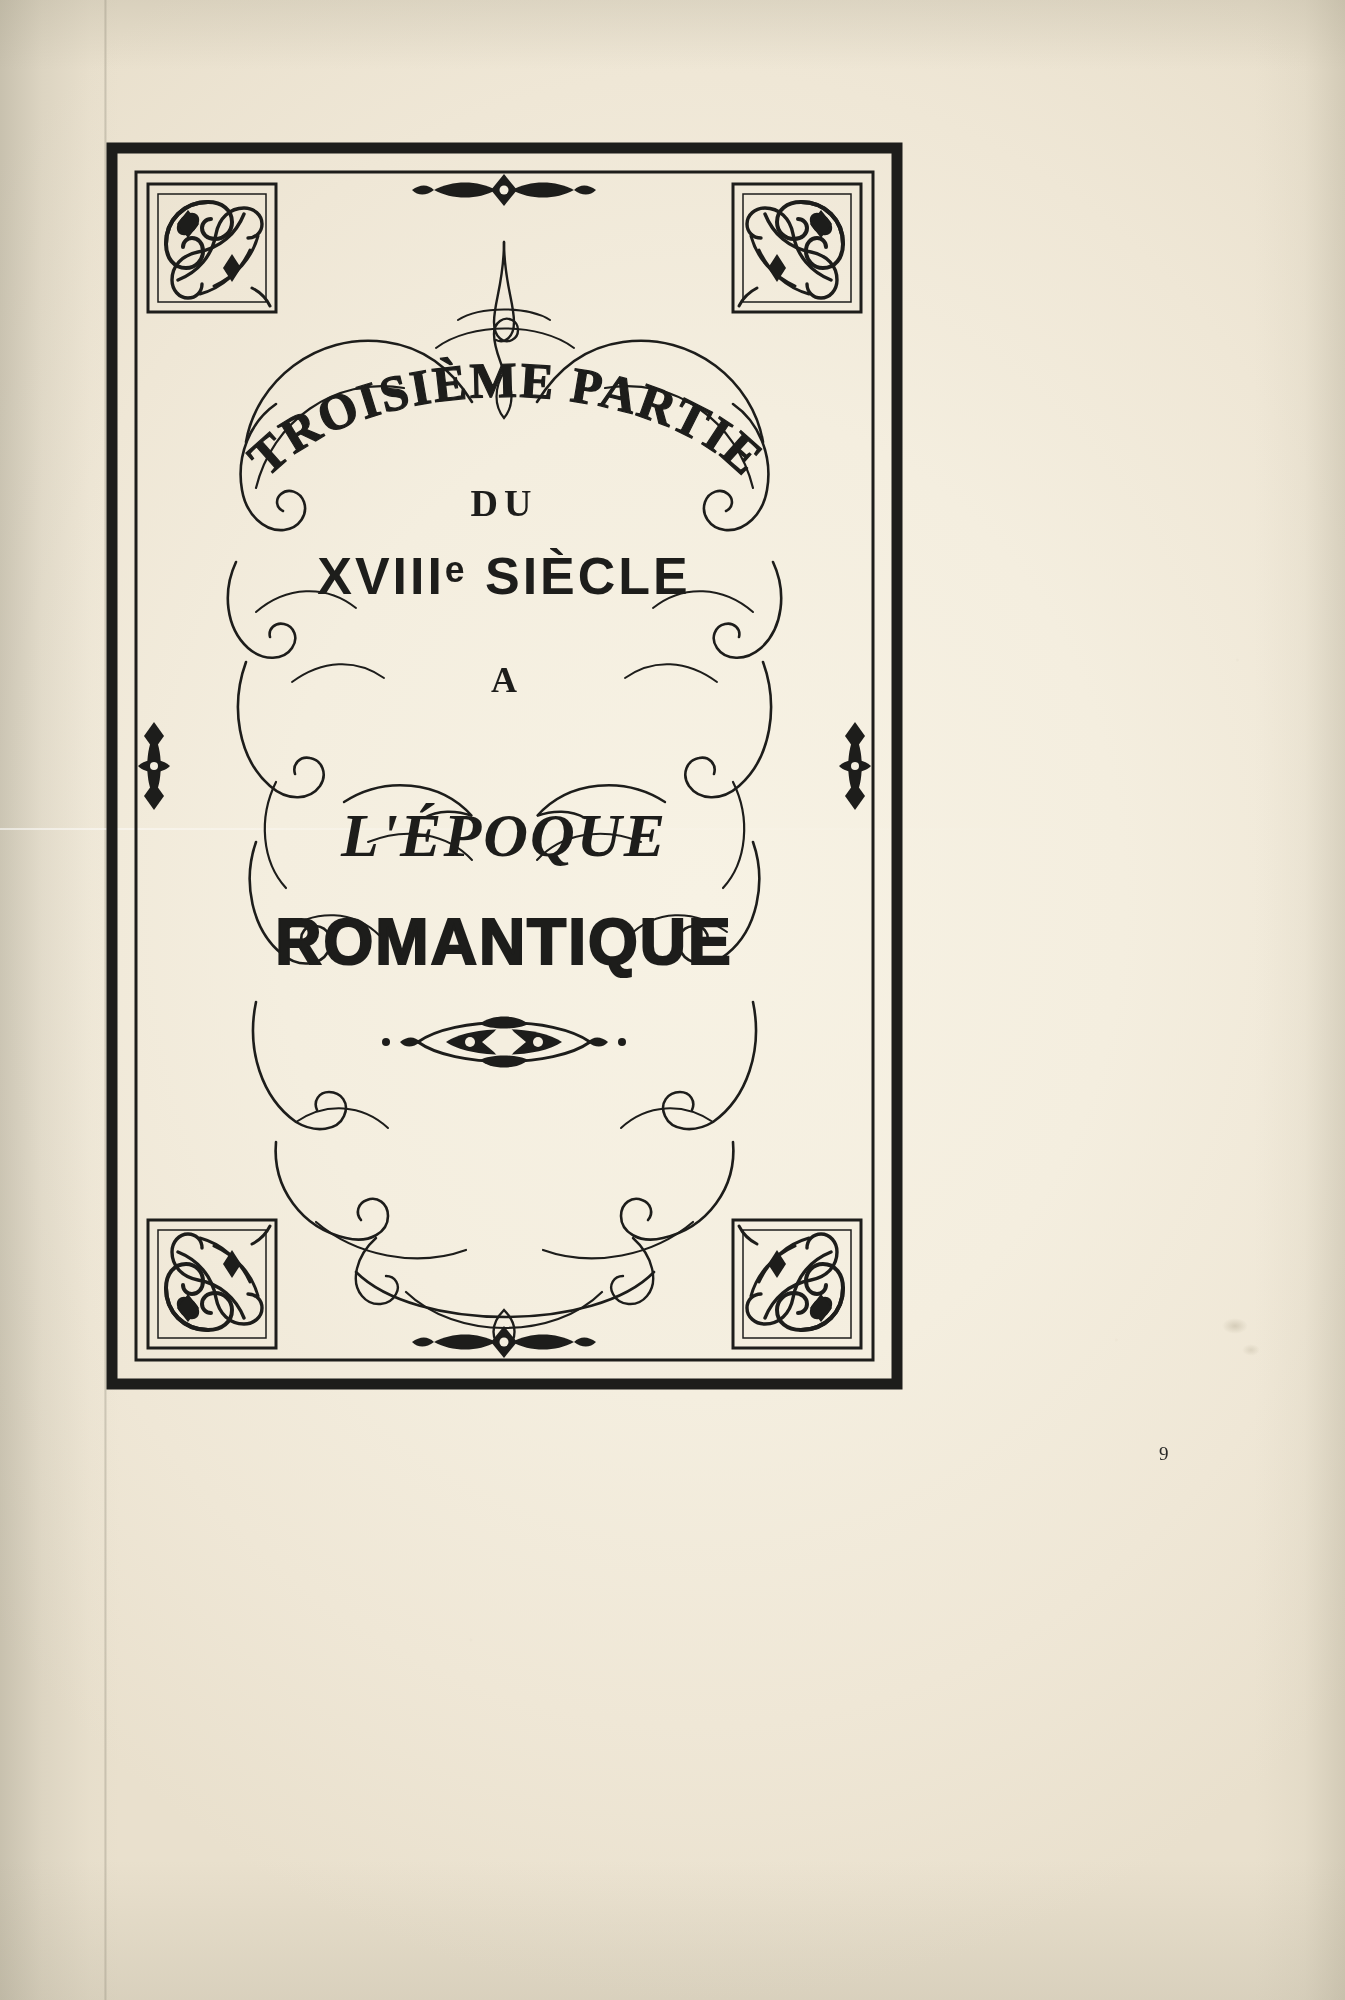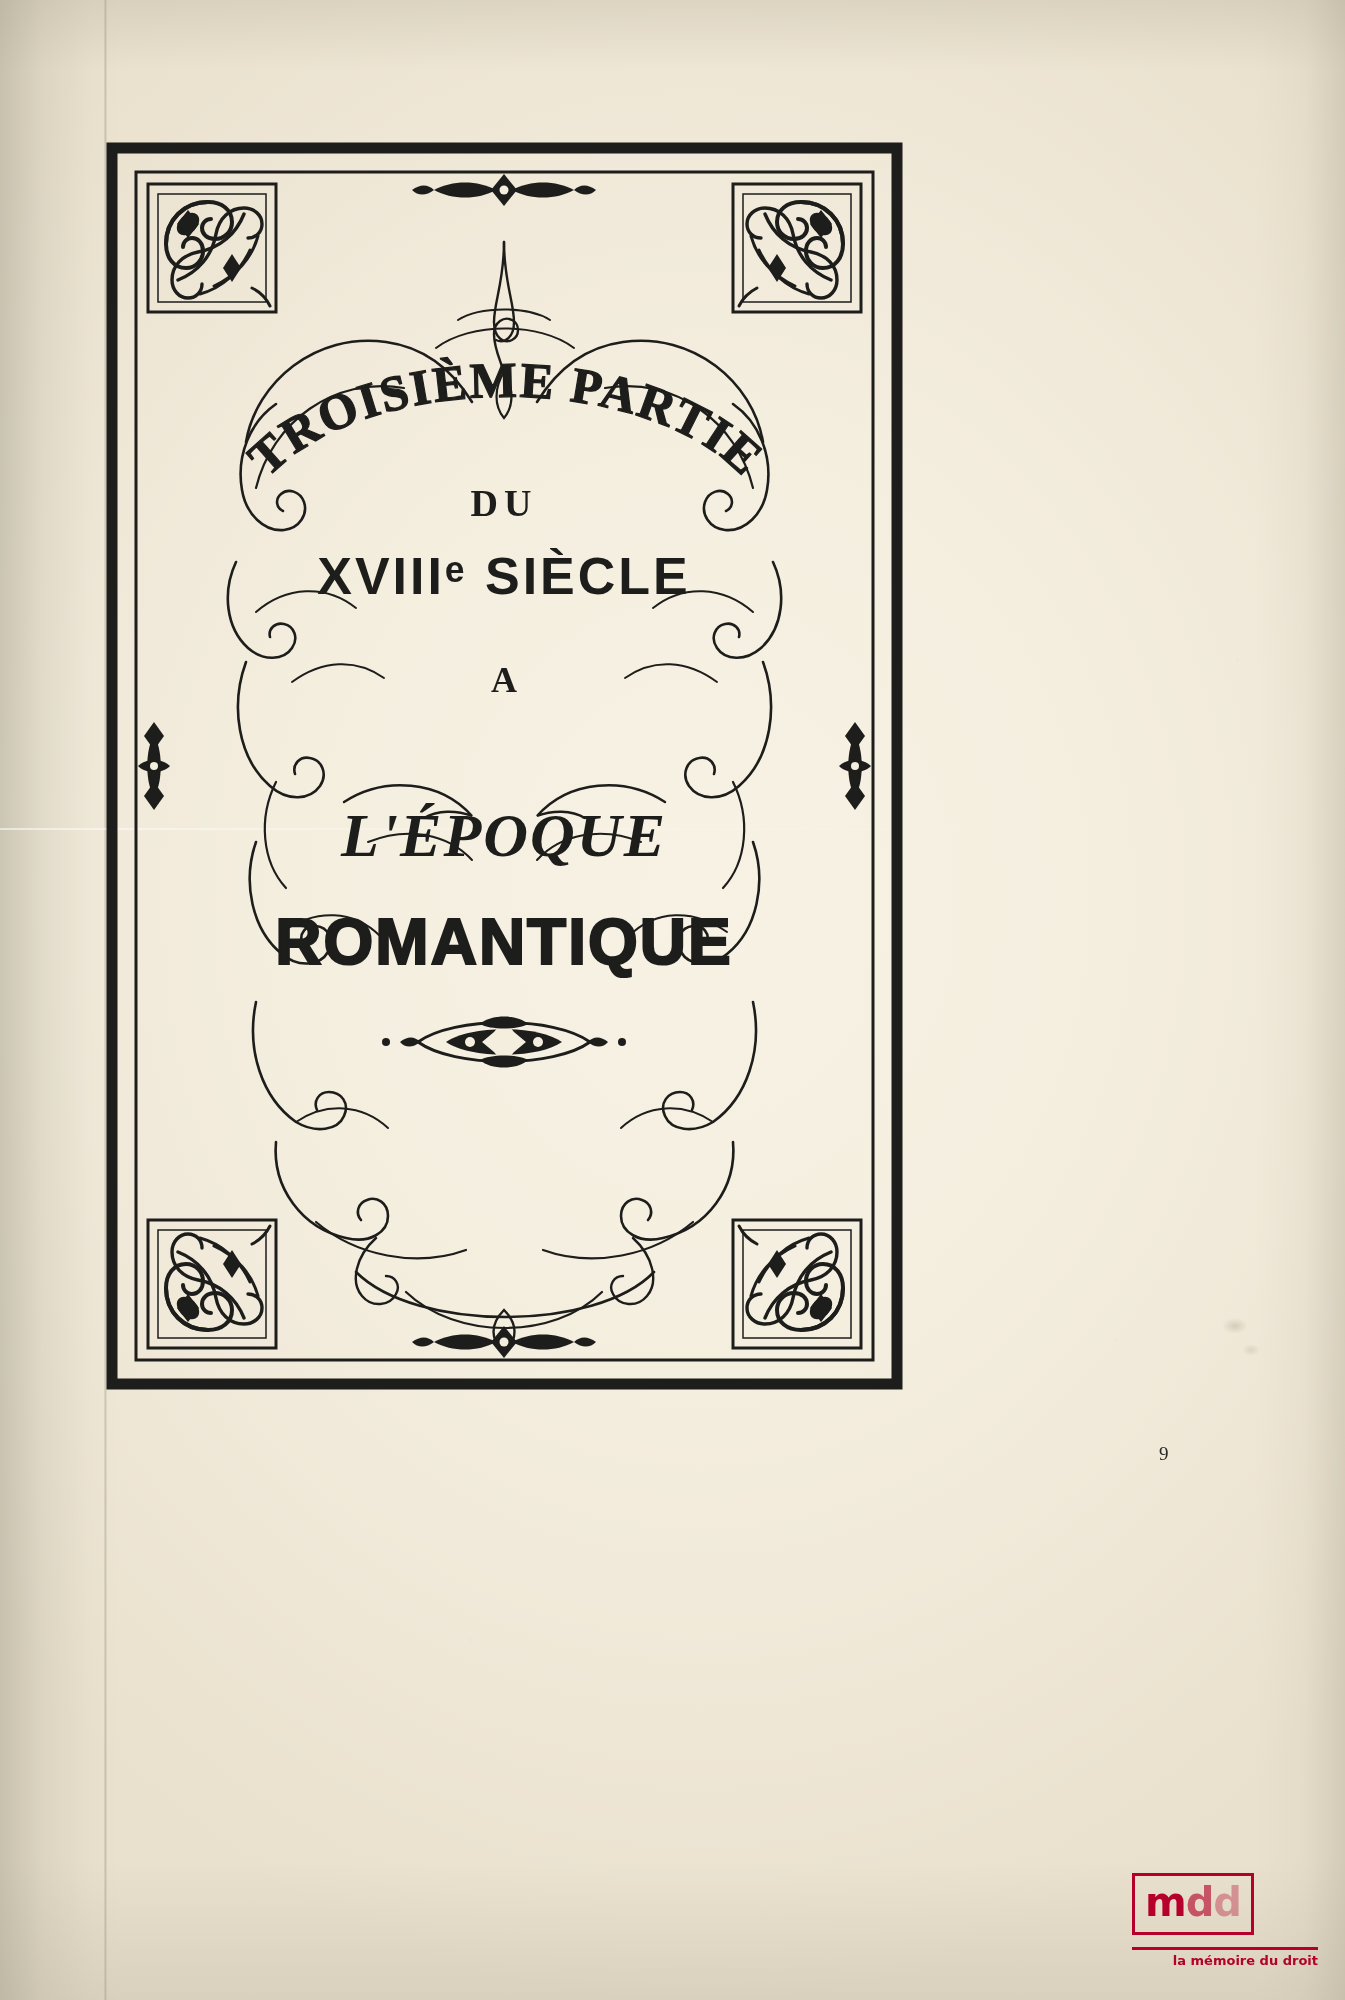--- a/index.html
+++ b/index.html
@@ -331,21 +331,14 @@
 
         <text id="t5" x="398" y="714" text-anchor="middle" font-family="Liberation Serif, serif" font-size="62" font-weight="700" font-style="italic" letter-spacing="2">L'ÉPOQUE</text>
 
         <text id="t6" x="398" y="822" text-anchor="middle" font-family="Liberation Sans, sans-serif" font-size="64" font-weight="700" letter-spacing="2" stroke="#1d1d1b" stroke-width="2.2">ROMANTIQUE</text>
       </g>
     </svg>
   </div>
 
   <div id="folio">9</div>
 
-  <div id="mdd">
-    <div id="mdd-mark">
-      <span id="mdd-mark-text"><span>m</span><span class="faint1">d</span><span class="faint2">d</span></span>
-    </div>
-    <div id="mdd-rule"></div>
-    <div id="mdd-tag">la mémoire du droit</div>
-  </div>
 
 </div>
 
 </body></html>

